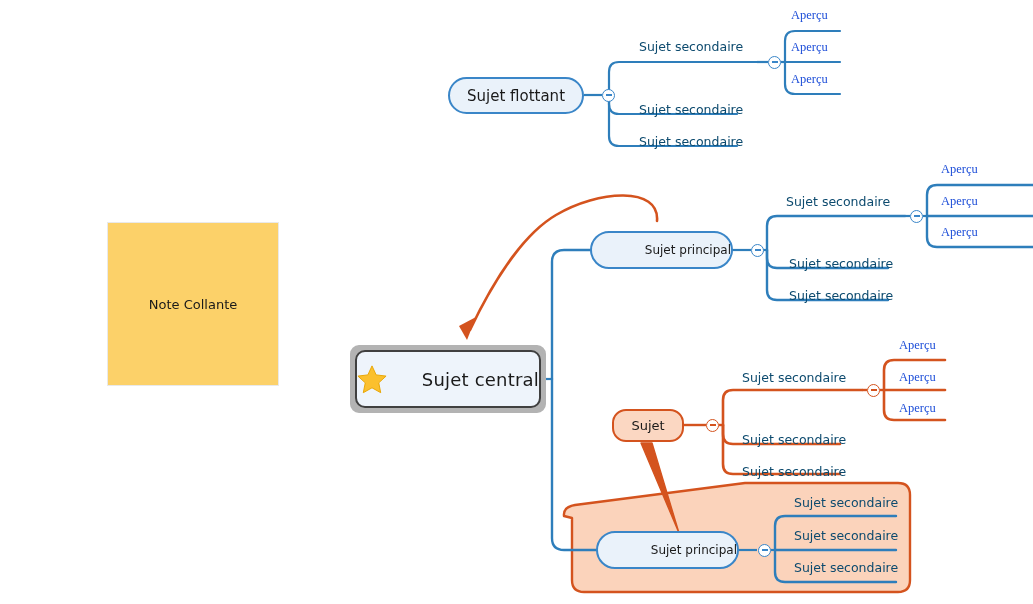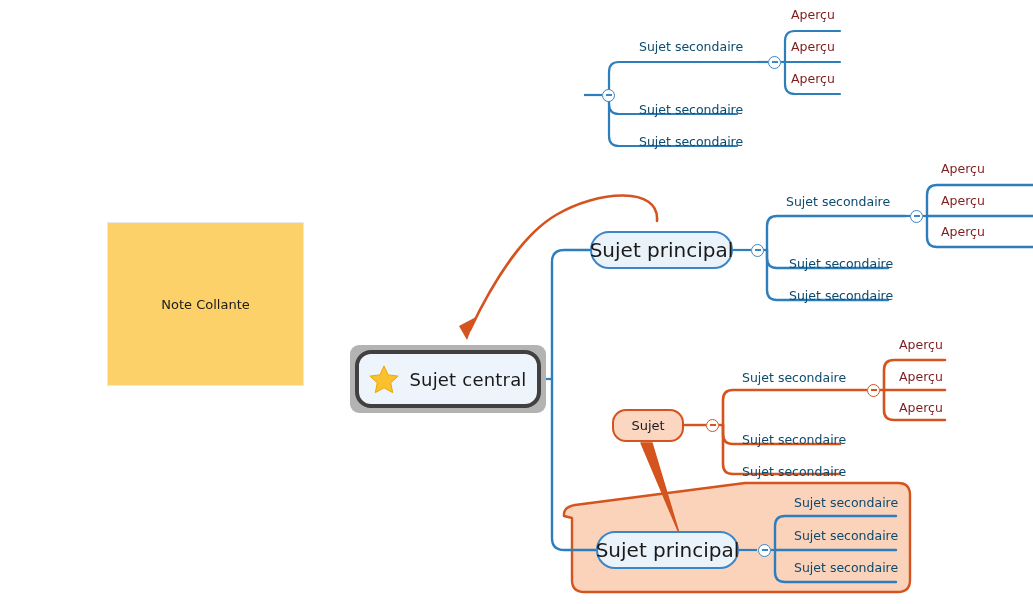--- a/index.html
+++ b/index.html
@@ -40,26 +40,26 @@
     box-sizing: border-box;
     border: 3px solid #b3b3b3;
     border-radius: 9px;
     background: #b3b3b3;
     padding: 2px;
   }
   .central-inner {
     box-sizing: border-box;
     width: 100%;
     height: 100%;
-    border: 4px solid #404040;
-    border-radius: 16px;
+    border: 2px solid #404040;
+    border-radius: 10px;
     background: #eef4fb;
     display: flex;
     align-items: center;
-    justify-content: center;
+    justify-content: space-between;
     gap: 10px;
   }
   .central-label {
     font-size: 18px;
     color: #1a1a1a;
     letter-spacing: .2px;
   }
   .star {
     width: 30px;
     height: 30px;
@@ -67,38 +67,40 @@
   }
   
   .pill {
     border: 2px solid #3a86c8;
     background: #eaf2fa;
     border-radius: 999px;
     color: #1a1a1a;
     font-size: 15px;
   }
   .pill.main {
-    font-size: 20px;
+    font-size: 12px;
+    justify-content: flex-end;
   }
   .pill.callout {
     border: 2px solid #d4531e;
     background: #fbd7c2;
     font-size: 13px;
     border-radius: 14px;
   }
   
   .leaf {
     position: absolute;
     white-space: nowrap;
     font-size: 12.5px;
     color: #0c4a6e;
     line-height: 1;
   }
   .leaf.muted {
-    color: #7f1d1d;
+    color: #1d4ed8;
+    font-family: Liberation Serif, serif;
   }
   
   .sticky {
     position: absolute;
     box-sizing: border-box;
     background: #fcd169;
     border: 1px solid #e9e9e9;
     display: flex;
     align-items: center;
     justify-content: center;
@@ -197,33 +199,36 @@
     <path d="M 775,550 L 775,526 Q 775,516 785,516 L 896,516" fill="none" stroke="#2e7ebb" stroke-width="2.4" stroke-linecap="round"></path>
     <path d="M 775,550 L 896,550" fill="none" stroke="#2e7ebb" stroke-width="2.4" stroke-linecap="round"></path>
     <path d="M 775,550 L 775,572 Q 775,582 785,582 L 896,582" fill="none" stroke="#2e7ebb" stroke-width="2.4" stroke-linecap="round"></path>
 
     <path d="M 641,443 L 679,533 L 652,443 Z" fill="#d4531e" stroke="#d4531e" stroke-width="1.4" stroke-linejoin="round"></path>
 
     <path d="M 657,221 C 660,186 598,190 556,215 C 520,236 489,290 470,330" fill="none" stroke="#d4531e" stroke-width="2.6" stroke-linecap="round"></path>
     <path d="M 467,340 L 476,317 L 459,326 Z" fill="#d4531e"></path>
   </svg>
 
-  <div class="sticky" style="left:107px; top:222px; width:197px; height:164px;">
+  <div class="sticky" style="left:107px; top:222px; width:172px; height:164px;">
     <span>Note Collante</span>
   </div>
 
   <div class="central-wrap" style="left:350px; top:345px; width:196px; height:68px;">
     <div class="central-inner">
       <svg class="star" viewBox="0 0 32 32">
         <polygon points="16,2 20.4,11.6 31,12.9 23.2,20.1 25.3,30.6 16,25.4 6.7,30.6 8.8,20.1 1,12.9 11.6,11.6" fill="#fbc02d" stroke="#e8a400" stroke-width="1"></polygon>
       </svg>
       <span class="central-label">Sujet central</span>
     </div>
   </div>
 
+  <div class="node pill" style="left:448px; top:77px; width:136px; height:37px;">
+    <span>Sujet flottant</span>
+  </div>
   <div class="collapse" style="left:602px; top:88.5px;">
       <i></i>
     </div>
 
   <div class="leaf" style="left:639px; top:41px;">Sujet secondaire</div>
   <div class="leaf" style="left:639px; top:104px;">Sujet secondaire</div>
   <div class="leaf" style="left:639px; top:136px;">Sujet secondaire</div>
 
   <div class="collapse" style="left:768px; top:55.5px;">
       <i></i>

